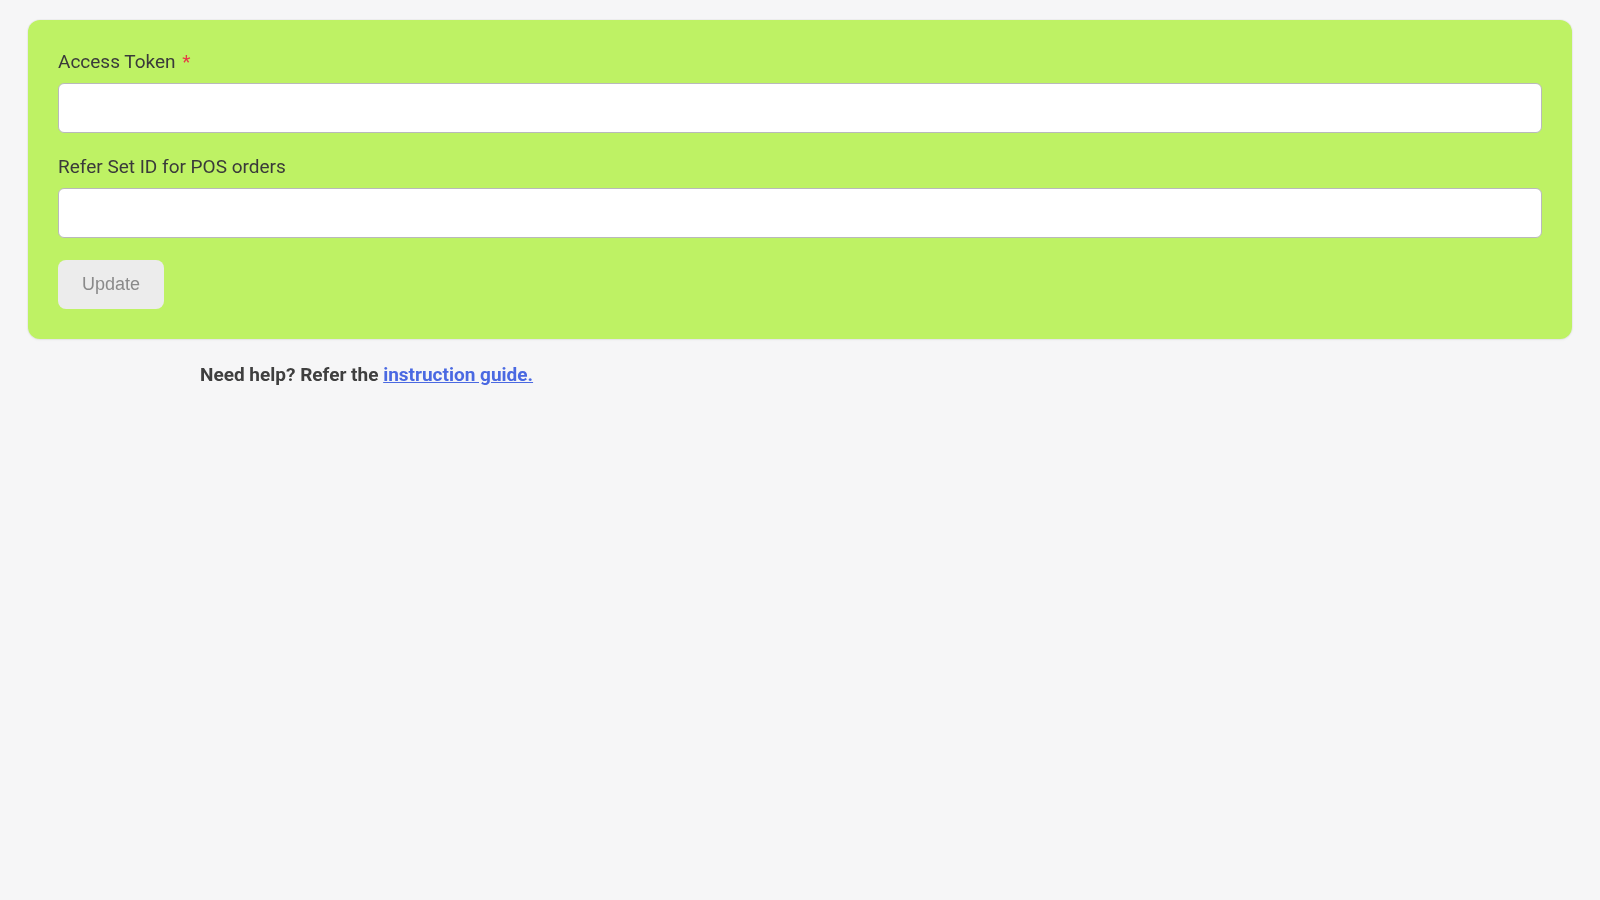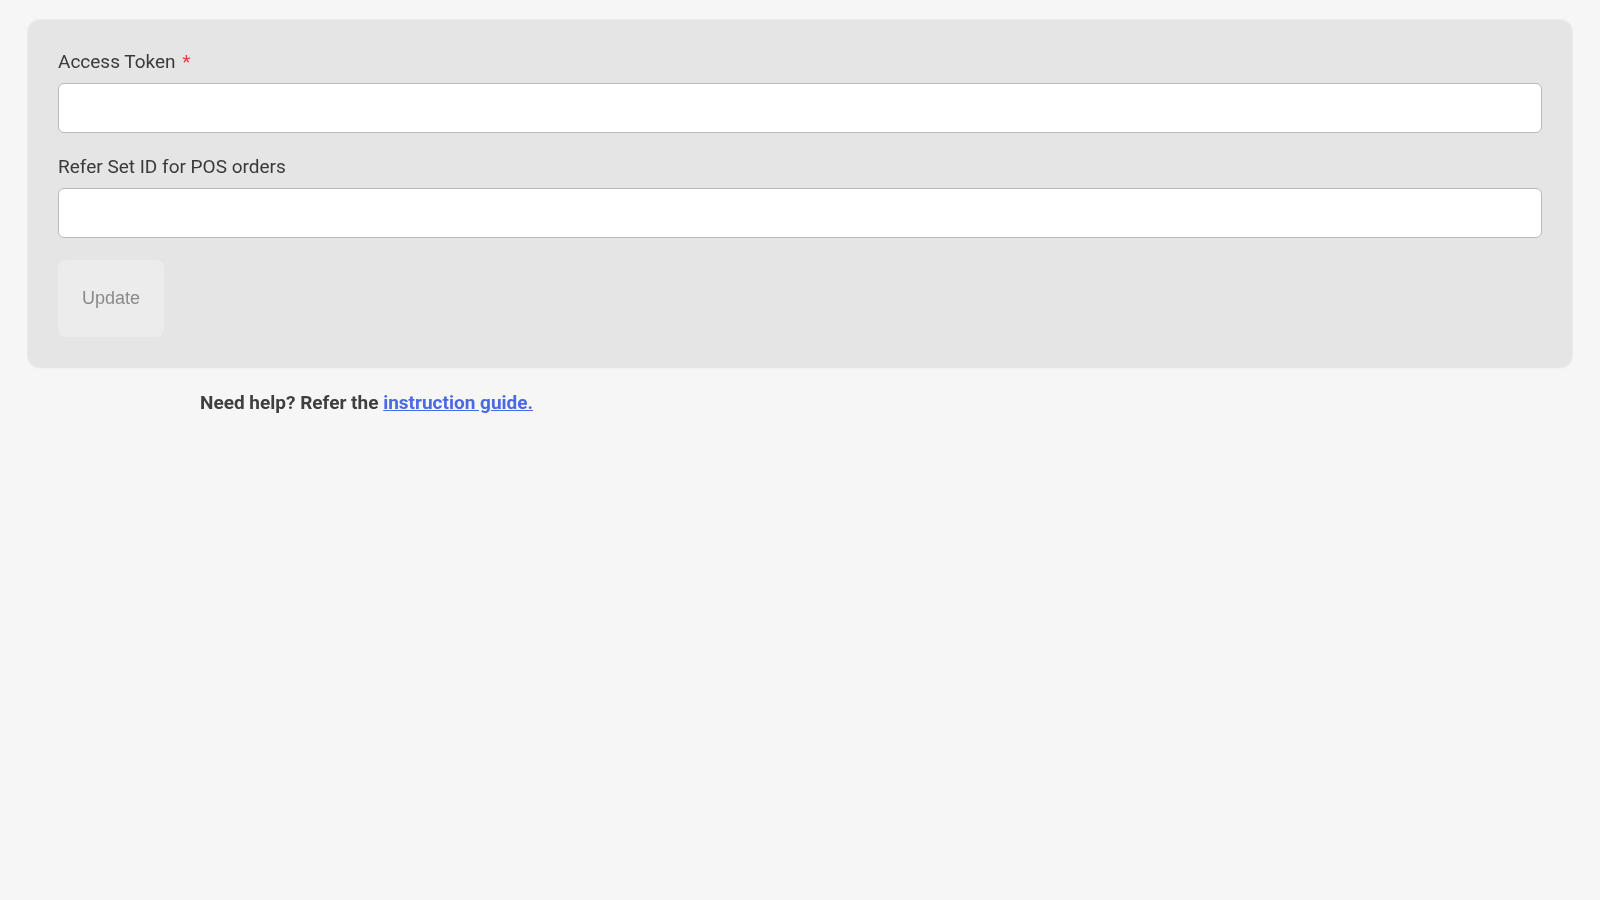--- a/index.html
+++ b/index.html
@@ -8,21 +8,21 @@
       padding: 0;
     }
     body {
       font-family: -apple-system, BlinkMacSystemFont, "Segoe UI", Roboto, "Helvetica Neue", Arial, sans-serif;
       background-color: #f6f6f7;
       width: 1600px;
       height: 900px;
       overflow: hidden;
     }
     .card {
-      background: #e5e5e5;
+      background: #bef264;
       border-radius: 12px;
       margin: 20px 28px 0 28px;
       padding: 30px 30px 30px 30px;
       box-shadow: 0 1px 3px rgba(0,0,0,0.05), 0 0 0 1px rgba(0,0,0,0.03);
     }
     .form-group {
       margin-bottom: 22px;
     }
     .form-group:last-of-type {
       margin-bottom: 22px;
@@ -48,21 +48,21 @@
       background: #fff;
       color: #333;
       outline: none;
     }
     .update-btn {
       display: inline-block;
       background: #ececec;
       color: #8a8a8a;
       border: none;
       border-radius: 8px;
-      padding: 28px 24px;
+      padding: 14px 24px;
       font-size: 18px;
       font-weight: 400;
       cursor: pointer;
     }
     .help-row {
       margin: 24px 0 0 200px;
       font-size: 19px;
       color: #3f3f3f;
       font-weight: bold;
     }

